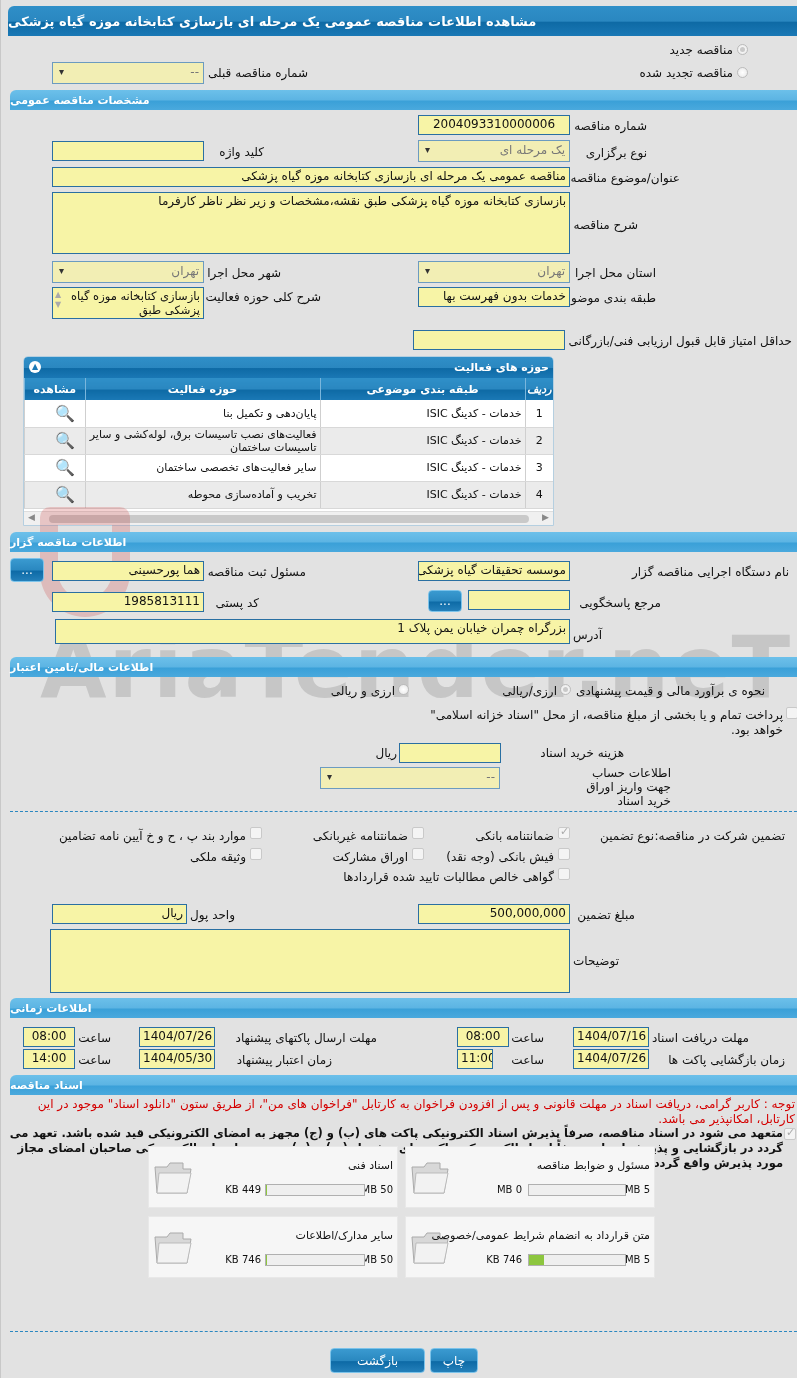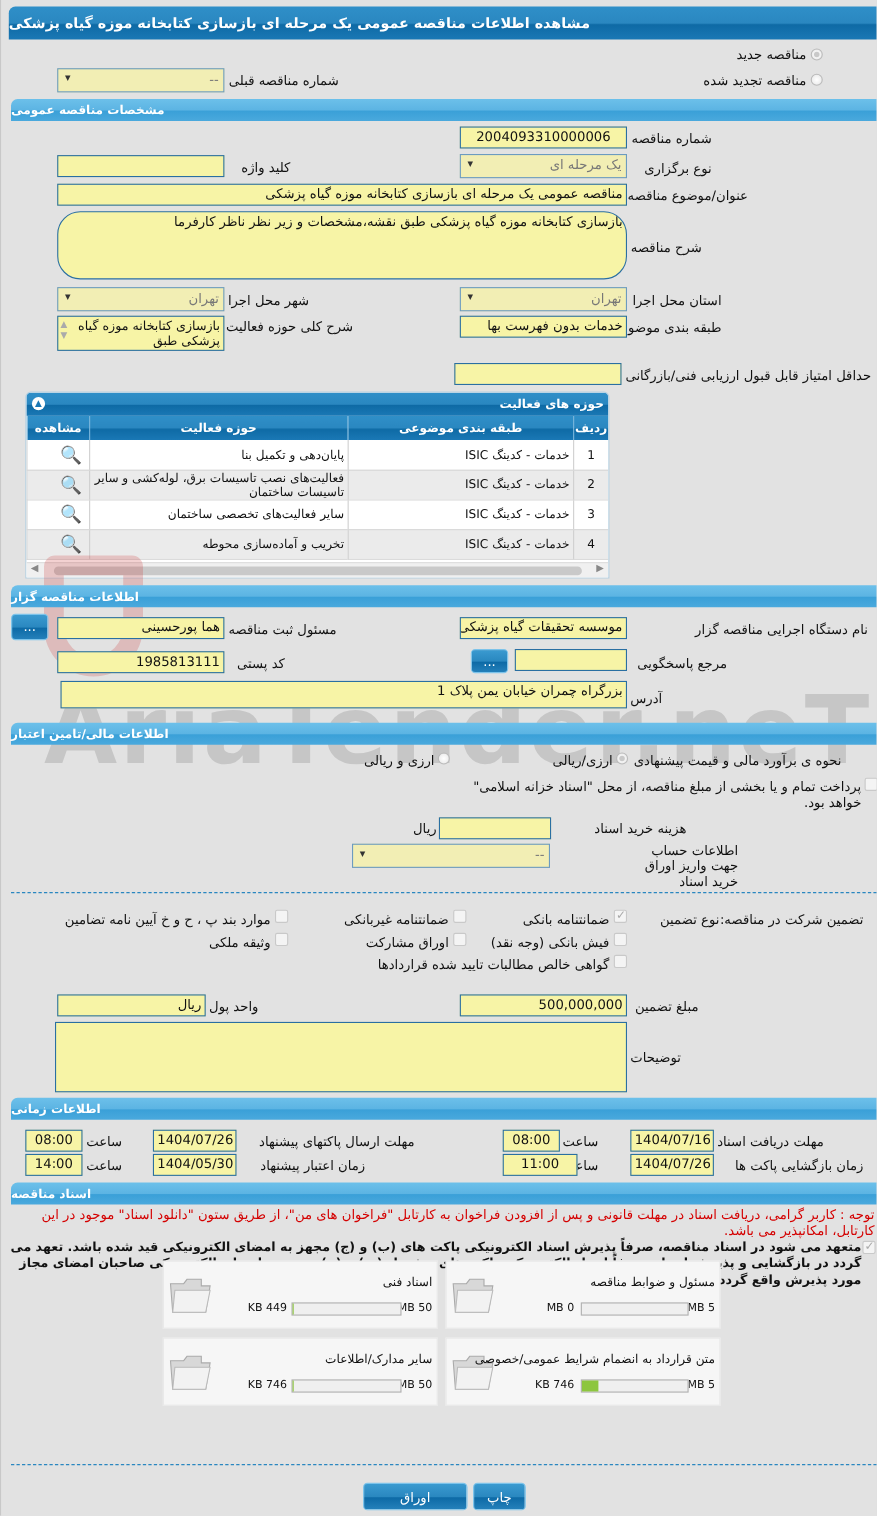--- a/index.html
+++ b/index.html
@@ -102,21 +102,21 @@
   <span>یک مرحله ای</span>
   <span class="arrow">▾</span>
 </div>
 <div class="abs lbl" style="right:533px; top:145px;">کلید واژه</div>
 <div class="abs inp" style="left:52px; top:141px; width:152px;"></div>
 
 <div class="abs lbl" style="right:117px; top:171px;">عنوان/موضوع مناقصه</div>
 <div class="abs inp" style="left:52px; top:167px; width:518px;">مناقصه عمومی یک مرحله ای بازسازی کتابخانه موزه گیاه پزشکی</div>
 
 <div class="abs lbl" style="right:159px; top:218px;">شرح مناقصه</div>
-<div class="abs inp" style="left:52px; top:192px; width:518px; height:62px; white-space:normal;border-radius:21px;">بازسازی کتابخانه موزه گیاه پزشکی طبق نقشه،مشخصات و زیر نظر ناظر کارفرما</div>
+<div class="abs inp" style="left:52px; top:192px; width:518px; height:62px; white-space:normal;">بازسازی کتابخانه موزه گیاه پزشکی طبق نقشه،مشخصات و زیر نظر ناظر کارفرما</div>
 
 <div class="abs lbl" style="right:141px; top:266px;">استان محل اجرا</div>
 <div class="abs sel" style="left:418px; top:261px; width:152px;">
   <span>تهران</span>
   <span class="arrow">▾</span>
 </div>
 <div class="abs lbl" style="right:516px; top:266px;">شهر محل اجرا</div>
 <div class="abs sel" style="left:52px; top:261px; width:152px;">
   <span>تهران</span>
   <span class="arrow">▾</span>
@@ -134,21 +134,21 @@
 <div class="abs inp" style="left:413px; top:330px; width:152px;"></div>
 
 <div class="abs" style="left:23px; top:356px; width:531px; height:170px; background:#fff; border:1px solid #b5cfe0; border-radius:5px 5px 0 0; overflow:hidden;">
   <div style="height:21px; background:linear-gradient(#2f8fc8 0%, #2a87c0 50%, #0e6aa5 55%, #1a78b5 100%); color:#fff; font-weight:bold; direction:rtl; padding-right:4px; line-height:21px; position:relative;">
     <span>حوزه های فعالیت</span>
     <span style="position:absolute; left:5px; top:4px; width:12px; height:12px; border-radius:50%; background:#fff; color:#1a78b5; font-size:8px; line-height:12px; text-align:center;">▲</span>
   </div>
   <table class="grid">
     <thead>
       <tr>
-        <th style="width:28px;">ردیف</th>
+        <th style="width:28px;font-style:italic;">ردیف</th>
         <th style="width:205px;">طبقه بندی موضوعی</th>
         <th style="width:235px;">حوزه فعالیت</th>
         <th>مشاهده</th>
       </tr>
     </thead>
     <tbody>
       <tr class="norm">
         <td style="text-align:center;">1</td>
         <td>خدمات - کدینگ ISIC</td>
         <td>پایان‌دهی و تکمیل بنا</td>
@@ -260,21 +260,21 @@
 <div class="abs lbl" style="right:253px; top:1031px;">ساعت</div>
 <div class="abs inp center" style="left:457px; top:1027px; width:52px;">08:00</div>
 <div class="abs lbl" style="right:420px; top:1031px;">مهلت ارسال پاکتهای پیشنهاد</div>
 <div class="abs inp center" style="left:139px; top:1027px; width:76px;">1404/07/26</div>
 <div class="abs lbl" style="right:686px; top:1031px;">ساعت</div>
 <div class="abs inp center" style="left:23px; top:1027px; width:52px;">08:00</div>
 
 <div class="abs lbl" style="right:12px; top:1053px;">زمان بازگشایی پاکت ها</div>
 <div class="abs inp center" style="left:573px; top:1049px; width:76px;">1404/07/26</div>
 <div class="abs lbl" style="right:253px; top:1053px;">ساعت</div>
-<div class="abs inp center" style="left:457px; top:1049px; width:68px;">11:00</div>
+<div class="abs inp center" style="left:457px; top:1049px; width:36px;">11:00</div>
 <div class="abs lbl" style="right:465px; top:1053px;">زمان اعتبار پیشنهاد</div>
 <div class="abs inp center" style="left:139px; top:1049px; width:76px;">1404/05/30</div>
 <div class="abs lbl" style="right:686px; top:1053px;">ساعت</div>
 <div class="abs inp center" style="left:23px; top:1049px; width:52px;">14:00</div>
 
 <div class="abs section" style="top:1075px; left:10px;">اسناد مناقصه</div>
 
 <div class="abs" style="right:0; left:0; top:1097px; color:#d40000; font-size:12px; direction:rtl; line-height:15px; padding:0 2px;">توجه : کاربر گرامی، دریافت اسناد در مهلت قانونی و پس از افزودن فراخوان به کارتابل "فراخوان های من"، از طریق ستون "دانلود اسناد" موجود در این کارتابل، امکانپذیر می باشد.</div>
 
 <div class="abs chk on" style="left:784px; top:1128px;"></div>
@@ -328,13 +328,13 @@
   <div class="abs lbl" style="right:4px; top:37px; font-size:10px;">50 MB</div>
   <div class="bar" style="left:116px; top:37px; width:100px;">
       <div class="fill" style="width:1%;"></div>
     </div>
   <div class="abs lbl" style="right:136px; top:37px; font-size:10px;">746 KB</div>
 </div>
 
 <div class="abs dash" style="top:1331px;"></div>
 
 <div class="abs btn" style="left:430px; top:1348px; width:48px; height:25px;">چاپ</div>
-<div class="abs btn" style="left:330px; top:1348px; width:95px; height:25px;">اوراق</div>
+<div class="abs btn" style="left:330px; top:1348px; width:95px; height:25px;">بازگشت</div>
 
 </body></html>

